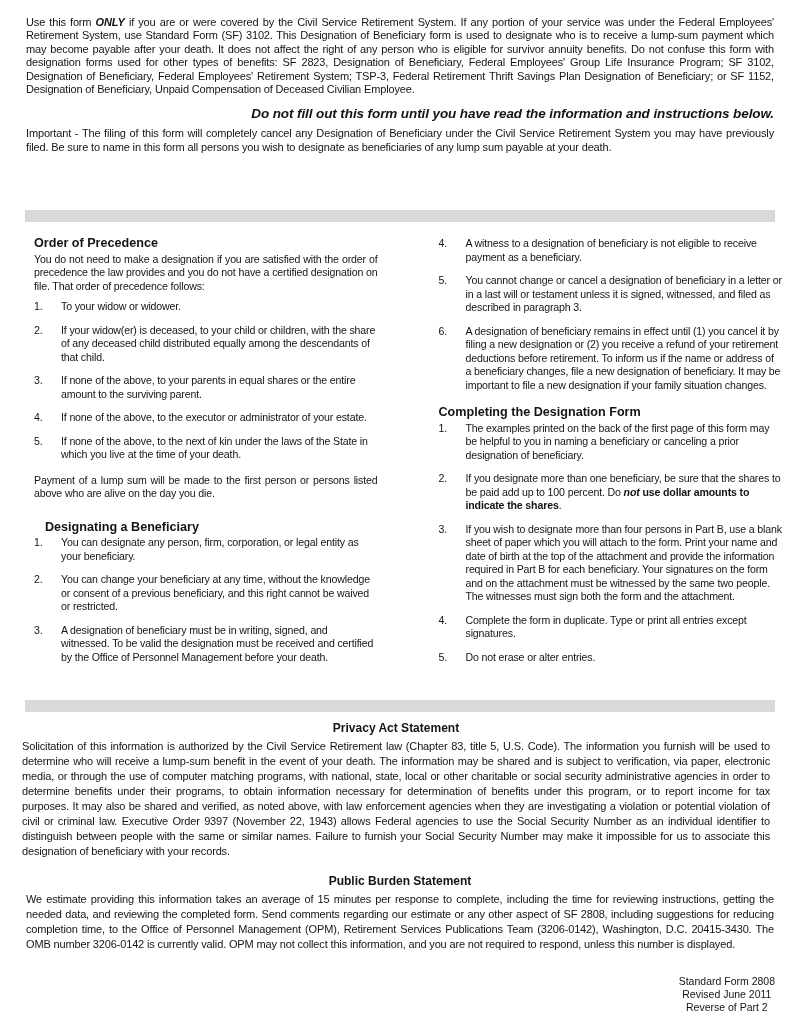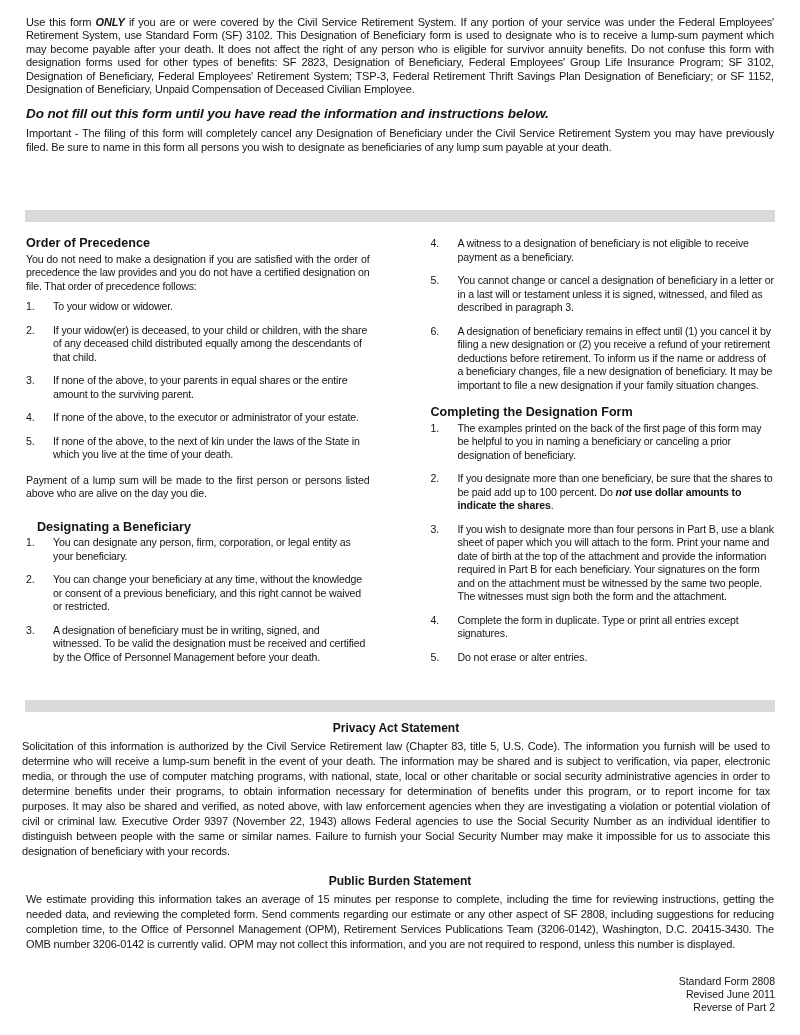--- a/index.html
+++ b/index.html
@@ -8,42 +8,42 @@
     position:relative; height:1035px; background:#ffffff; color:#141414;
     font-family:"Liberation Sans", sans-serif; overflow:hidden;
   }
   .top { position:absolute; top:16px; left:26px; width:748px; }
   .title {
     text-align:center; font-family:"DejaVu Serif", serif;
     font-style:italic; font-weight:bold; font-size:16px; margin-bottom:14px;
   }
   .bodytext { font-size:11px; line-height:13.4px; letter-spacing:-0.15px; text-align:justify; }
   .warning {
-    text-align:left; font-style:italic; font-weight:bold; font-size:13.5px;
+    text-align:right; font-style:italic; font-weight:bold; font-size:13.5px;
     margin:10px 0 6px 0; letter-spacing:-0.1px;
   }
   .band { position:absolute; left:25px; width:750px; height:12px; background:#d9d9d9; }
   .band1 { top:210px; }
   .band2 { top:700px; }
-  .columns { position:absolute; top:237px; left:26px; width:748px; display:flex; gap:61px; }
+  .columns { position:absolute; top:237px; left:34px; width:748px; display:flex; gap:61px; }
   .col { width:354px; font-size:10.6px; line-height:13.5px; letter-spacing:-0.15px; }
   .colhead { font-size:12.6px; font-weight:bold; letter-spacing:0; margin:0 0 2px 0; }
   .colp { text-align:justify; margin:0 0 7px 0; }
   .outro { margin:12px 0 0 0; }
   .h-desig { margin:20px 0 2px 0;padding-left:11px; }
   .h-compl { margin:14px 0 2px 0; }
   .item { display:flex; margin-bottom:10px; }
   .item .num { width:27px; flex:none; }
   .item .txt { flex:1; }
   .centerhead { text-align:center; font-size:12px; font-weight:bold; margin-bottom:4px; }
   .privacy { position:absolute; top:721px; left:22px; width:748px; }
   .burden  { position:absolute; top:874px; left:26px; width:748px; }
   .stmt { font-size:11px; line-height:15px; letter-spacing:-0.15px; text-align:justify; }
   .footer {
-    position:absolute; top:975px; right:25px; text-align:right;
+    position:absolute; top:975px; right:25px; text-align:center;
     font-size:10.5px; line-height:13.2px;
   }
 </style>
 </head>
 <body>
 
 <div>
 
   <section class="top">
     <p class="bodytext"><span>Use this form </span><span style="font-weight:bold;font-style:italic">ONLY</span><span> if you are or were covered by the Civil Service Retirement System. If any portion of your service was under the Federal Employees' Retirement System, use Standard Form (SF) 3102. This Designation of Beneficiary form is used to designate who is to receive a lump-sum payment which may become payable after your death. It does not affect the right of any person who is eligible for survivor annuity benefits. Do not confuse this form with designation forms used for other types of benefits: SF 2823, Designation of Beneficiary, Federal Employees' Group Life Insurance Program; SF 3102, Designation of Beneficiary, Federal Employees' Retirement System; TSP-3, Federal Retirement Thrift Savings Plan Designation of Beneficiary; or SF 1152, Designation of Beneficiary, Unpaid Compensation of Deceased Civilian Employee.</span></p>

